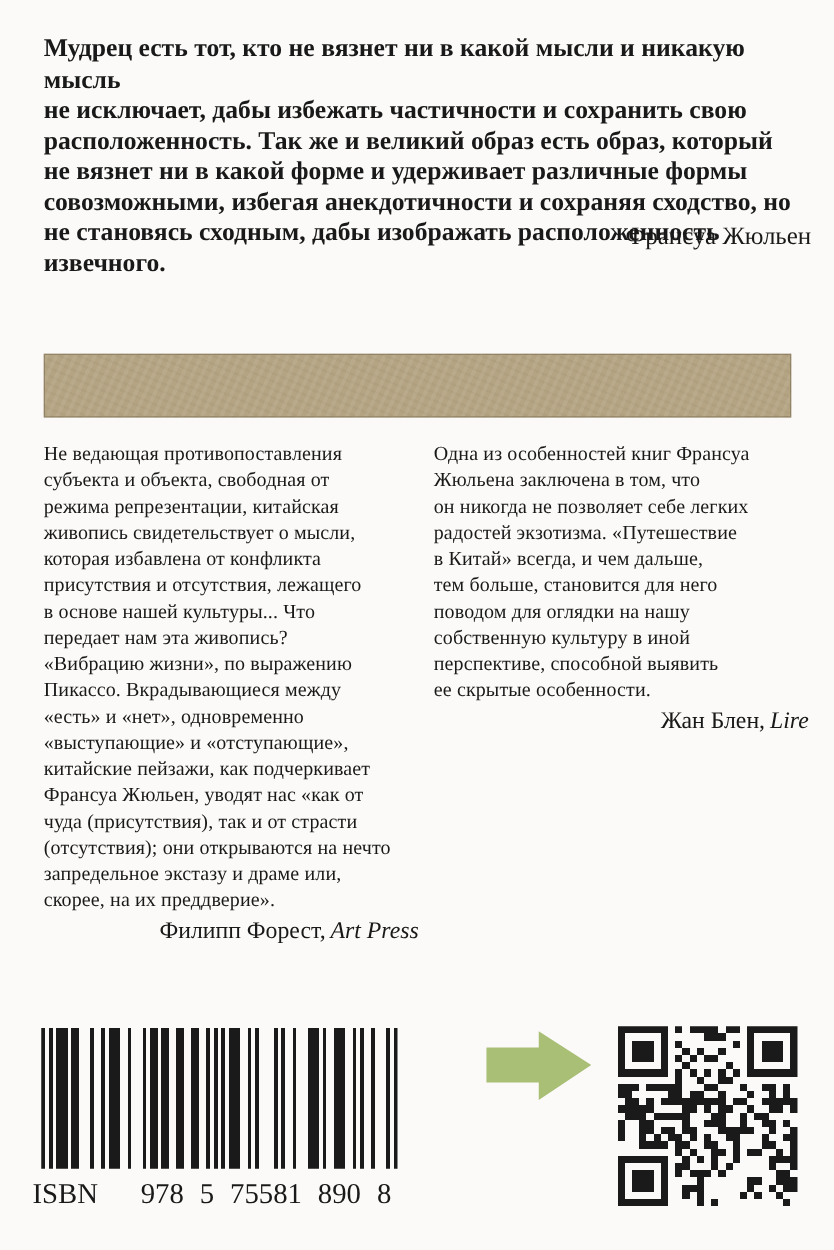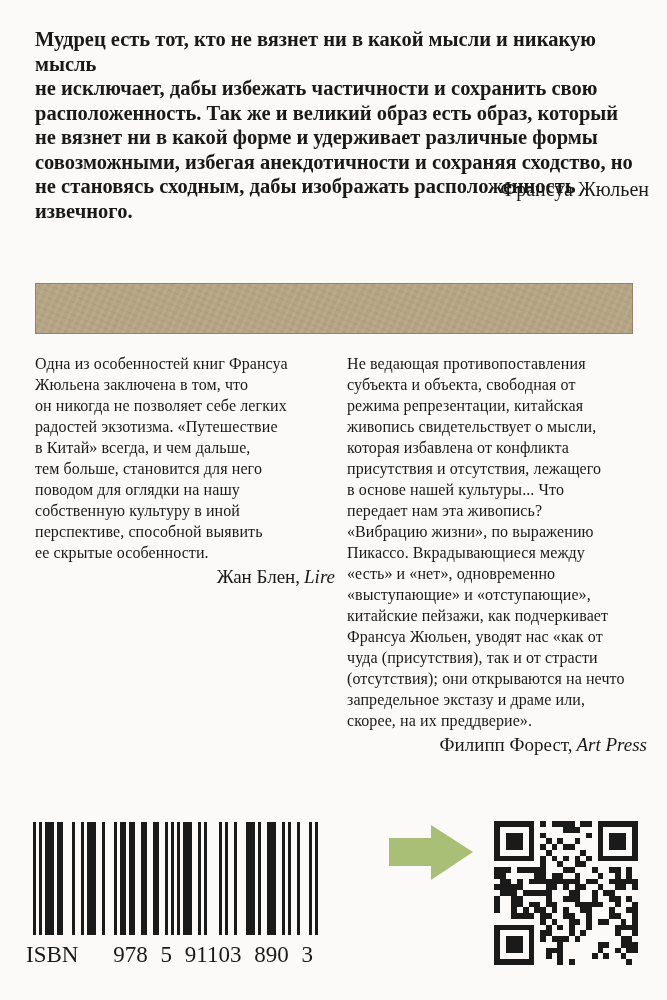--- a/index.html
+++ b/index.html
@@ -59,35 +59,20 @@
 не вязнет ни в какой форме и удерживает различные формы
 совозможными, избегая анекдотичности и сохраняя сходство, но
 не становясь сходным, дабы изображать расположенность извечного.</div>
 <div class="abs" style="left:35px;top:176px;width:614px;">
   <div class="top-attr">Франсуа Жюльен</div>
 </div>
 
 <div class="abs band"></div>
 
 <div class="abs cols">
-  <div class="col">
-    <div class="col-body">Одна из особенностей книг Франсуа
-Жюльена заключена в том, что
-он никогда не позволяет себе легких
-радостей экзотизма. «Путешествие
-в Китай» всегда, и чем дальше,
-тем больше, становится для него
-поводом для оглядки на нашу
-собственную культуру в иной
-перспективе, способной выявить
-ее скрытые особенности.</div>
-    <div class="col-attr">
-      <span>Жан Блен,</span><span class="ital">Lire</span>
-    </div>
-  </div>
   <div class="col">
     <div class="col-body">Не ведающая противопоставления
 субъекта и объекта, свободная от
 режима репрезентации, китайская
 живопись свидетельствует о мысли,
 которая избавлена от конфликта
 присутствия и отсутствия, лежащего
 в основе нашей культуры... Что
 передает нам эта живопись?
 «Вибрацию жизни», по выражению
@@ -95,20 +80,35 @@
 «есть» и «нет», одновременно
 «выступающие» и «отступающие»,
 китайские пейзажи, как подчеркивает
 Франсуа Жюльен, уводят нас «как от
 чуда (присутствия), так и от страсти
 (отсутствия); они открываются на нечто
 запредельное экстазу и драме или,
 скорее, на их преддверие».</div>
     <div class="col-attr">
       <span>Филипп Форест,</span><span class="ital">Art Press</span>
+    </div>
+  </div>
+  <div class="col">
+    <div class="col-body">Одна из особенностей книг Франсуа
+Жюльена заключена в том, что
+он никогда не позволяет себе легких
+радостей экзотизма. «Путешествие
+в Китай» всегда, и чем дальше,
+тем больше, становится для него
+поводом для оглядки на нашу
+собственную культуру в иной
+перспективе, способной выявить
+ее скрытые особенности.</div>
+    <div class="col-attr">
+      <span>Жан Блен,</span><span class="ital">Lire</span>
     </div>
   </div>
 </div>
 
 <div class="abs barcode">
   <svg id="barcode-svg" width="285" height="113" viewBox="0 0 285 113" shape-rendering="crispEdges">
       <rect x="0" y="0" width="3" height="113" fill="#1a1a1a"></rect>
       <rect x="6" y="0" width="3" height="113" fill="#1a1a1a"></rect>
       <rect x="12" y="0" width="3" height="113" fill="#1a1a1a"></rect>
       <rect x="15" y="0" width="3" height="113" fill="#1a1a1a"></rect>
@@ -151,21 +151,21 @@
       <rect x="249" y="0" width="3" height="113" fill="#1a1a1a"></rect>
       <rect x="255" y="0" width="3" height="113" fill="#1a1a1a"></rect>
       <rect x="264" y="0" width="3" height="113" fill="#1a1a1a"></rect>
       <rect x="276" y="0" width="3" height="113" fill="#1a1a1a"></rect>
       <rect x="282" y="0" width="3" height="113" fill="#1a1a1a"></rect>
     </svg>
 </div>
 
 <div class="abs isbn-row">
   <span>ISBN</span>
-  <span class="isbn-num">978 5 91103 890 3</span>
+  <span class="isbn-num">978 5 75581 890 8</span>
 </div>
 
 <div class="abs arrow">
   <svg width="85" height="57" viewBox="0 0 85 57">
     <polygon id="arrow-poly" points="0,14 42,14 42,1 84,28 42,56 42,42 0,42" fill="#a9bf76"></polygon>
   </svg>
 </div>
 
 <div class="abs qr">
   <svg id="qr-svg" width="144" height="144" viewBox="0 0 25 25" shape-rendering="crispEdges">

